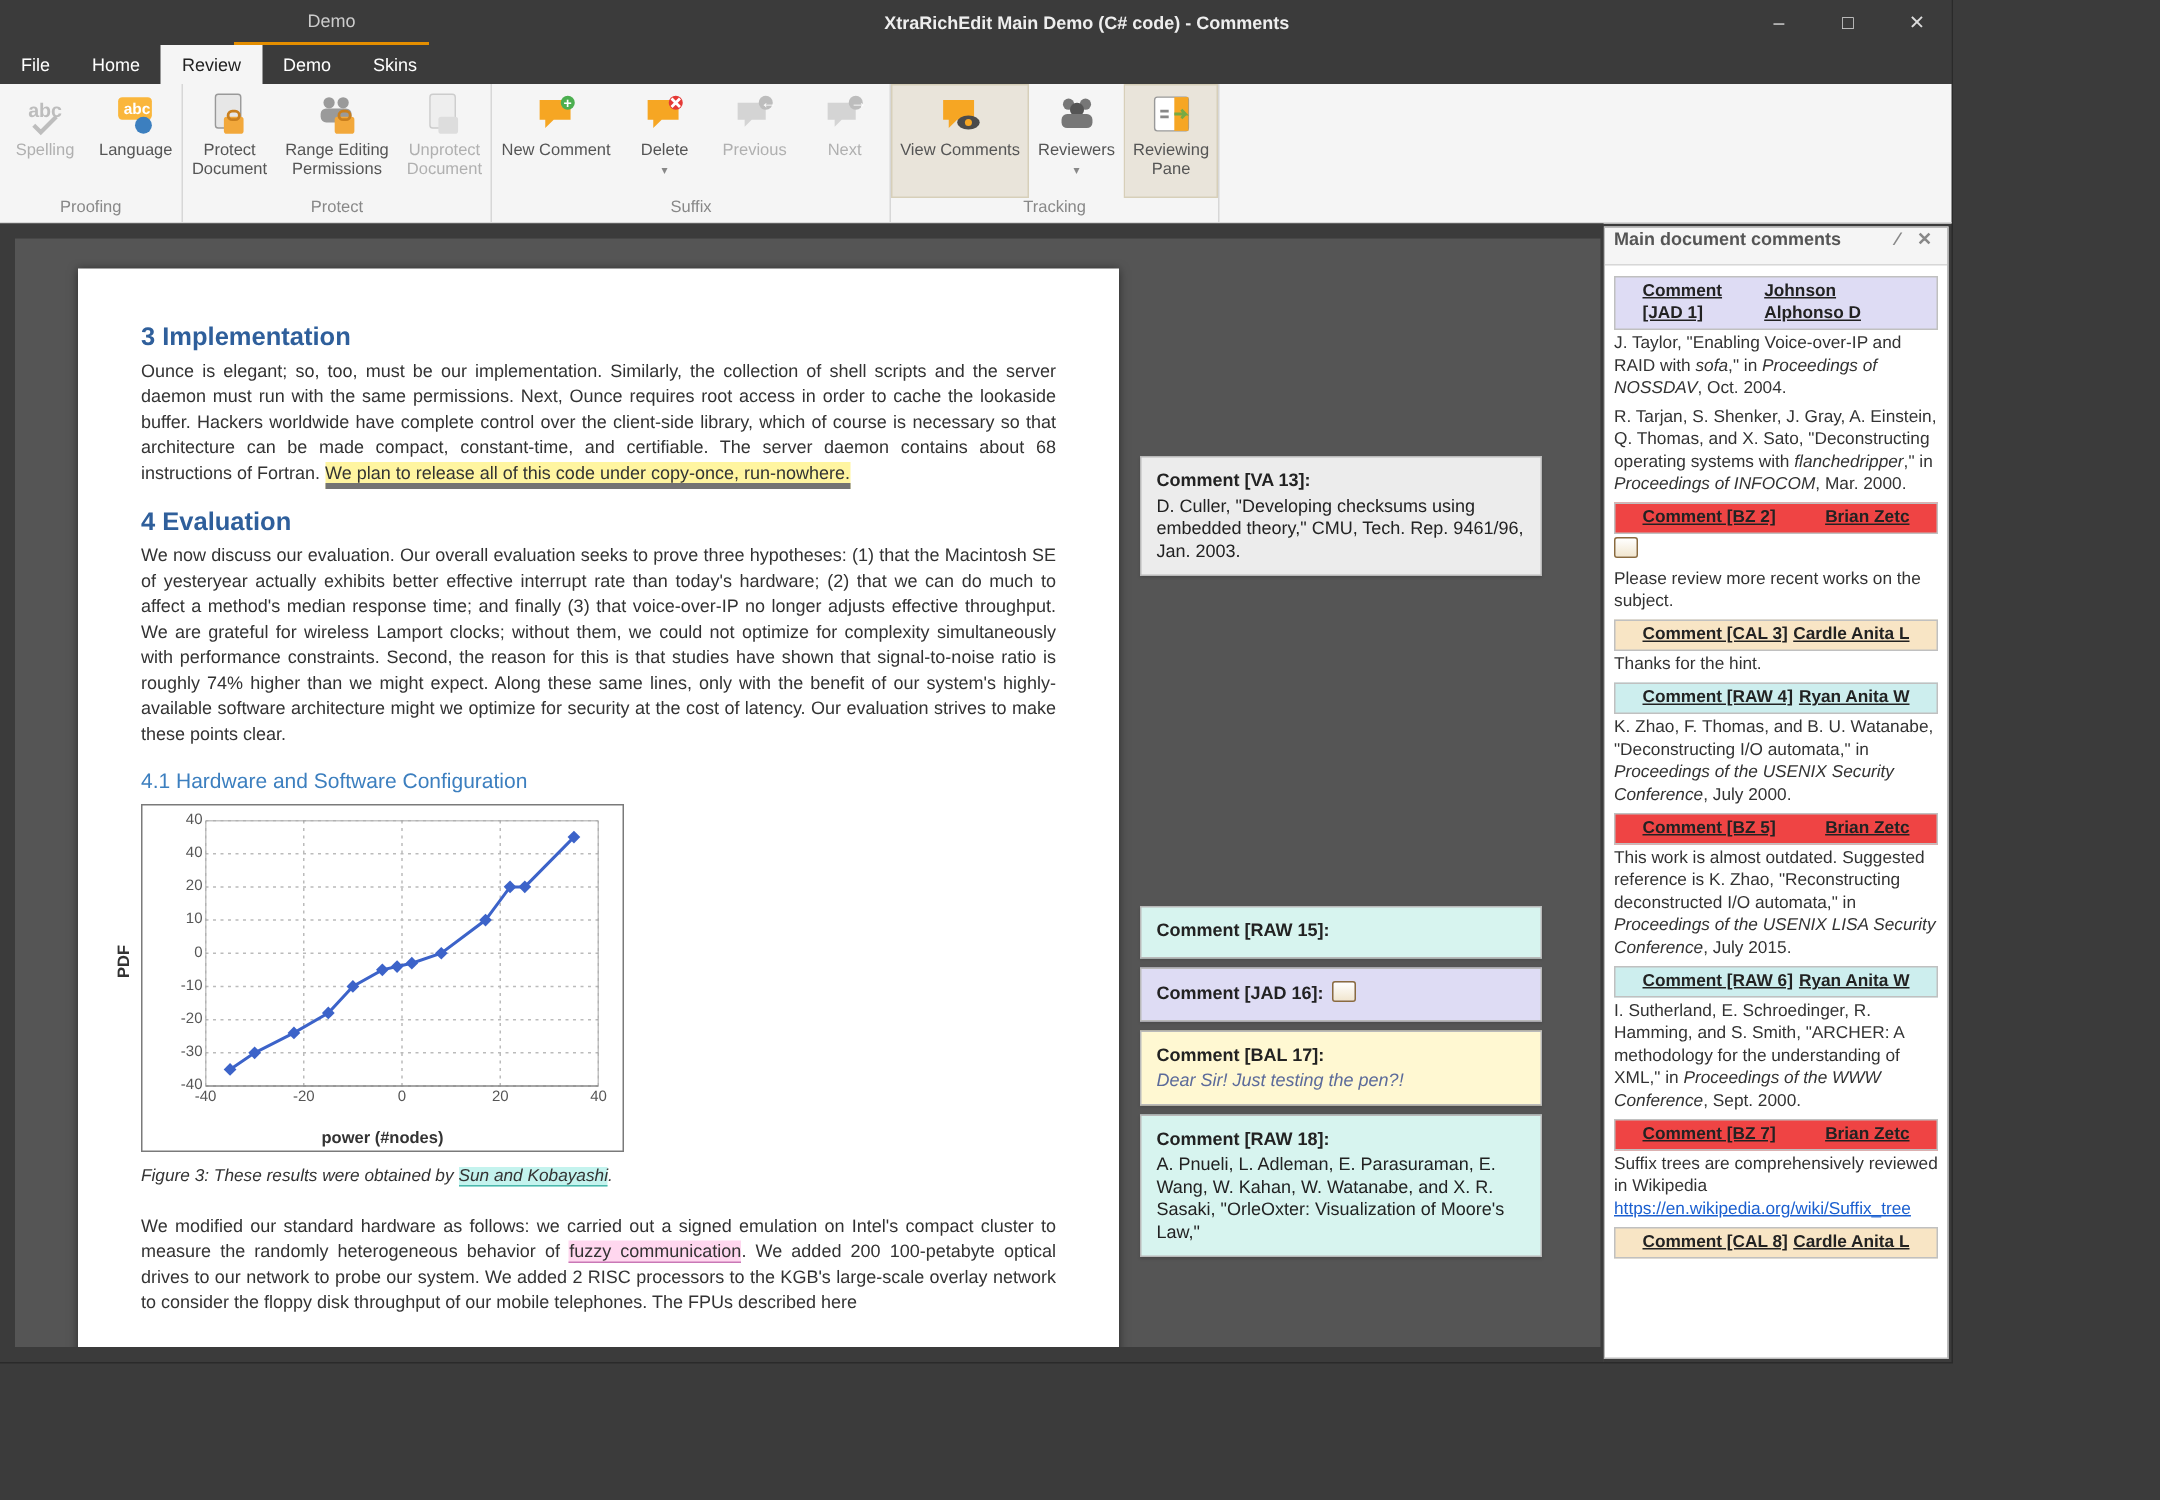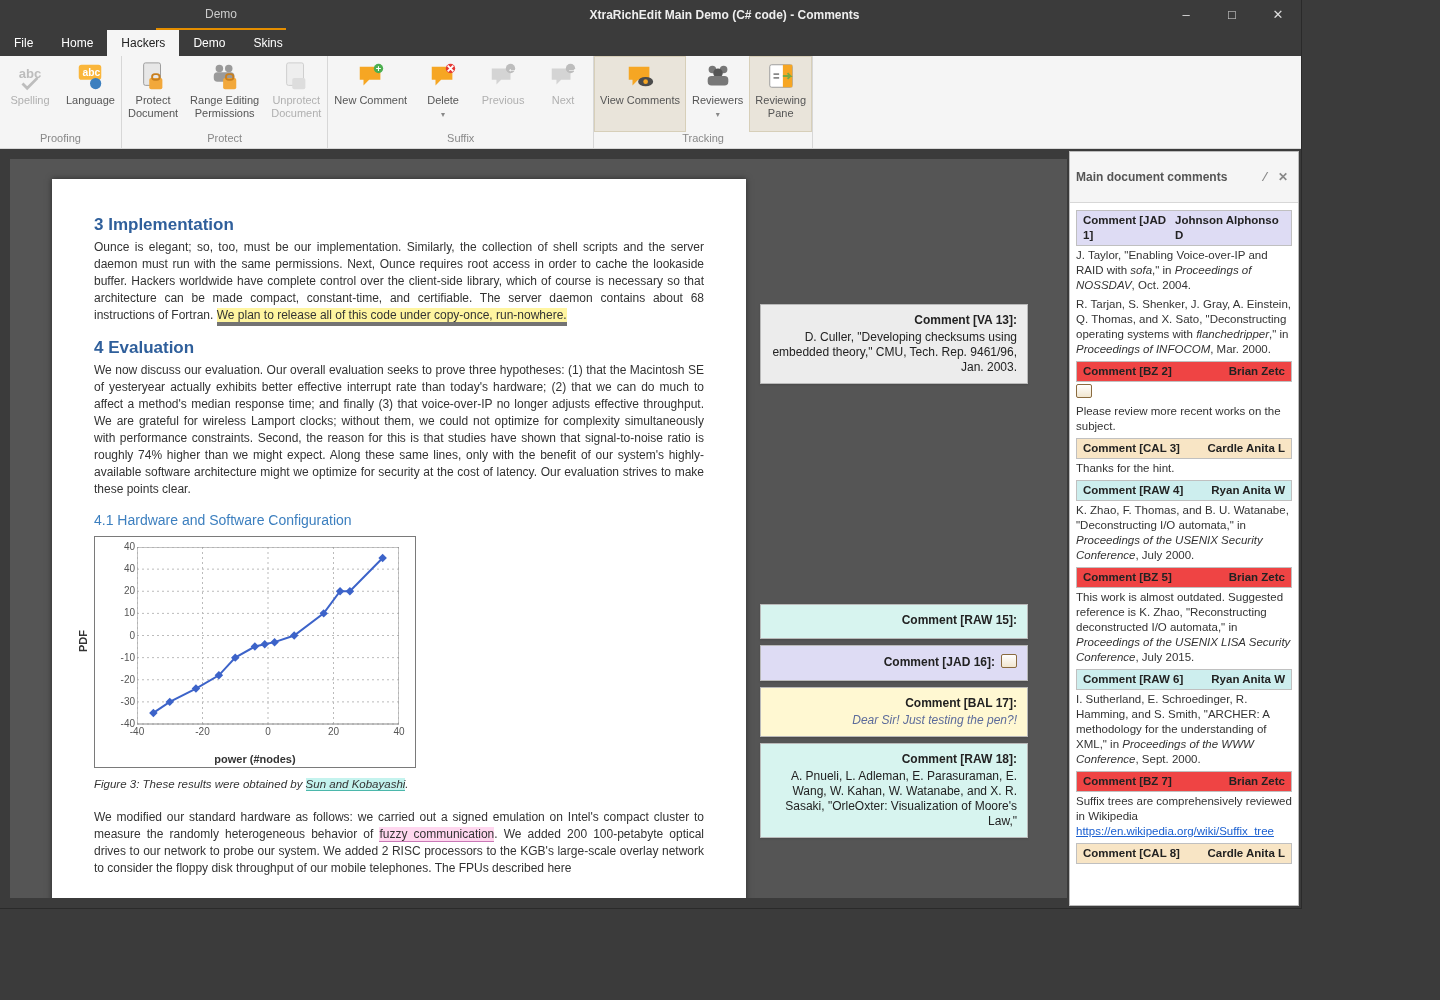--- a/index.html
+++ b/index.html
@@ -37,37 +37,37 @@
   .page .hl-cyan { background:#c4f3ee; border-bottom:1px solid #4bb7ab;}
   .page .hl-pink { background:#ffd7ef; border-bottom:1px solid #c978b6;}
   
   .chart-box { width:320px; height:230px; border:1.5px solid #7a7a7a; margin:6px 0 2px 0; position:relative; background:#fff;}
   .chart-box .ylab { position:absolute; left:2px; top:50%; transform:rotate(-90deg) translate(0,-20px); transform-origin:left top; font-size:11px; font-weight:bold; color:#333;}
   .chart-box .xlab { position:absolute; bottom:2px; left:0; right:0; text-align:center; font-size:11px; font-weight:bold; color:#333;}
   .chart-box svg { position:absolute; left:42px; top:10px; }
   .chart-tick { position:absolute; font-size:10px; color:#555; }
   
   .margin-col { width:268px; }
-  .m-comment { border:1px solid #b9b9b9; margin-bottom:6px; padding:8px 10px; font-size:12px; line-height:15px; box-shadow:0 1px 2px rgba(0,0,0,.15); box-sizing:border-box;text-align:right;}
+  .m-comment { border:1px solid #b9b9b9; margin-bottom:6px; padding:8px 10px; font-size:12px; line-height:15px; box-shadow:0 1px 2px rgba(0,0,0,.15); box-sizing:border-box;}
   .m-spacer { box-sizing:border-box;}
   .m-comment .m-head { font-weight:bold; margin-bottom:2px;}
   .m-comment .m-icon { display:inline-block; width:14px; height:12px; border:1px solid #8a6b3f; border-radius:2px; vertical-align:-2px; margin-left:6px; background:linear-gradient(#fff,#f1e6cf);}
   .c-gray   { background:#ececec; }
   .c-violet { background:#dedcf4; }
   .c-cyan   { background:#d7f4ef; }
   .c-yellow { background:#fff8d2; }
   .c-text   { font-style:normal; }
   .c-yellow .c-text { font-style:italic; color:#5c6b9a; }
   
   .rightpane { width:228px; background:#fff; display:flex; flex-direction:column; border:1px solid #bcbcbc; margin:2px 2px 2px 0;}
-  .rp-head { height:24px; padding:13px 6px; display:flex; align-items:center; border-bottom:1px solid #d7d7d7; font-weight:bold; color:#555; background:#f5f5f5;}
+  .rp-head { height:24px; padding:0 6px; display:flex; border-bottom:1px solid #d7d7d7; font-weight:bold; color:#555; background:#f5f5f5;}
   .rp-head .spacer{flex:1;}
   .rp-head .pin, .rp-head .close { width:18px; text-align:center; color:#888; }
   .rp-body { flex:1; overflow:hidden; padding:4px 6px; font-size:11.5px; line-height:15px; }
-  .rp-c { border:1px solid #c0c0c0; padding:2px 6px; font-weight:bold; display:flex; margin:3px 0 2px 0;}
+  .rp-c { border:1px solid #c0c0c0; padding:2px 18px; font-weight:bold; display:flex; margin:3px 0 2px 0;text-decoration:underline;}
   .rp-c .who { margin-left:auto; font-weight:bold;}
   .rp-jad { background:#dedcf4; }
   .rp-bz  { background:#ef4444;text-align:right; }
   .rp-cal { background:#f8e5c5; }
   .rp-raw { background:#cdeeee; }
   .rp-text { margin:0 0 4px 0; color:#333;}
   .rp-text i { font-style:italic; }
   .rp-text a { color:#1a5fd0; text-decoration:underline; }
   .rp-text .dochint { display:inline-block; width:14px; height:12px; border:1px solid #8a6b3f; border-radius:2px; vertical-align:-2px; background:linear-gradient(#fff,#f1e6cf);}
   .tri { font-size:8px; color:#888; }
@@ -83,21 +83,21 @@
     <div class="win-controls">
       <div>–</div>
       <div>□</div>
       <div>✕</div>
     </div>
   </div>
 
   <div class="menubar" id="menubar">
       <div class="mtab">File</div>
       <div class="mtab">Home</div>
-      <div class="mtab active">Hackers</div>
+      <div class="mtab active">Review</div>
       <div class="mtab">Demo</div>
       <div class="mtab">Skins</div>
     </div>
 
   <div class="ribbon" id="ribbon">
       <div class="rgroup">
         <div class="items">
           <div class="ritem disabled">
             <div class="ico">
               <svg viewBox="0 0 32 32">

